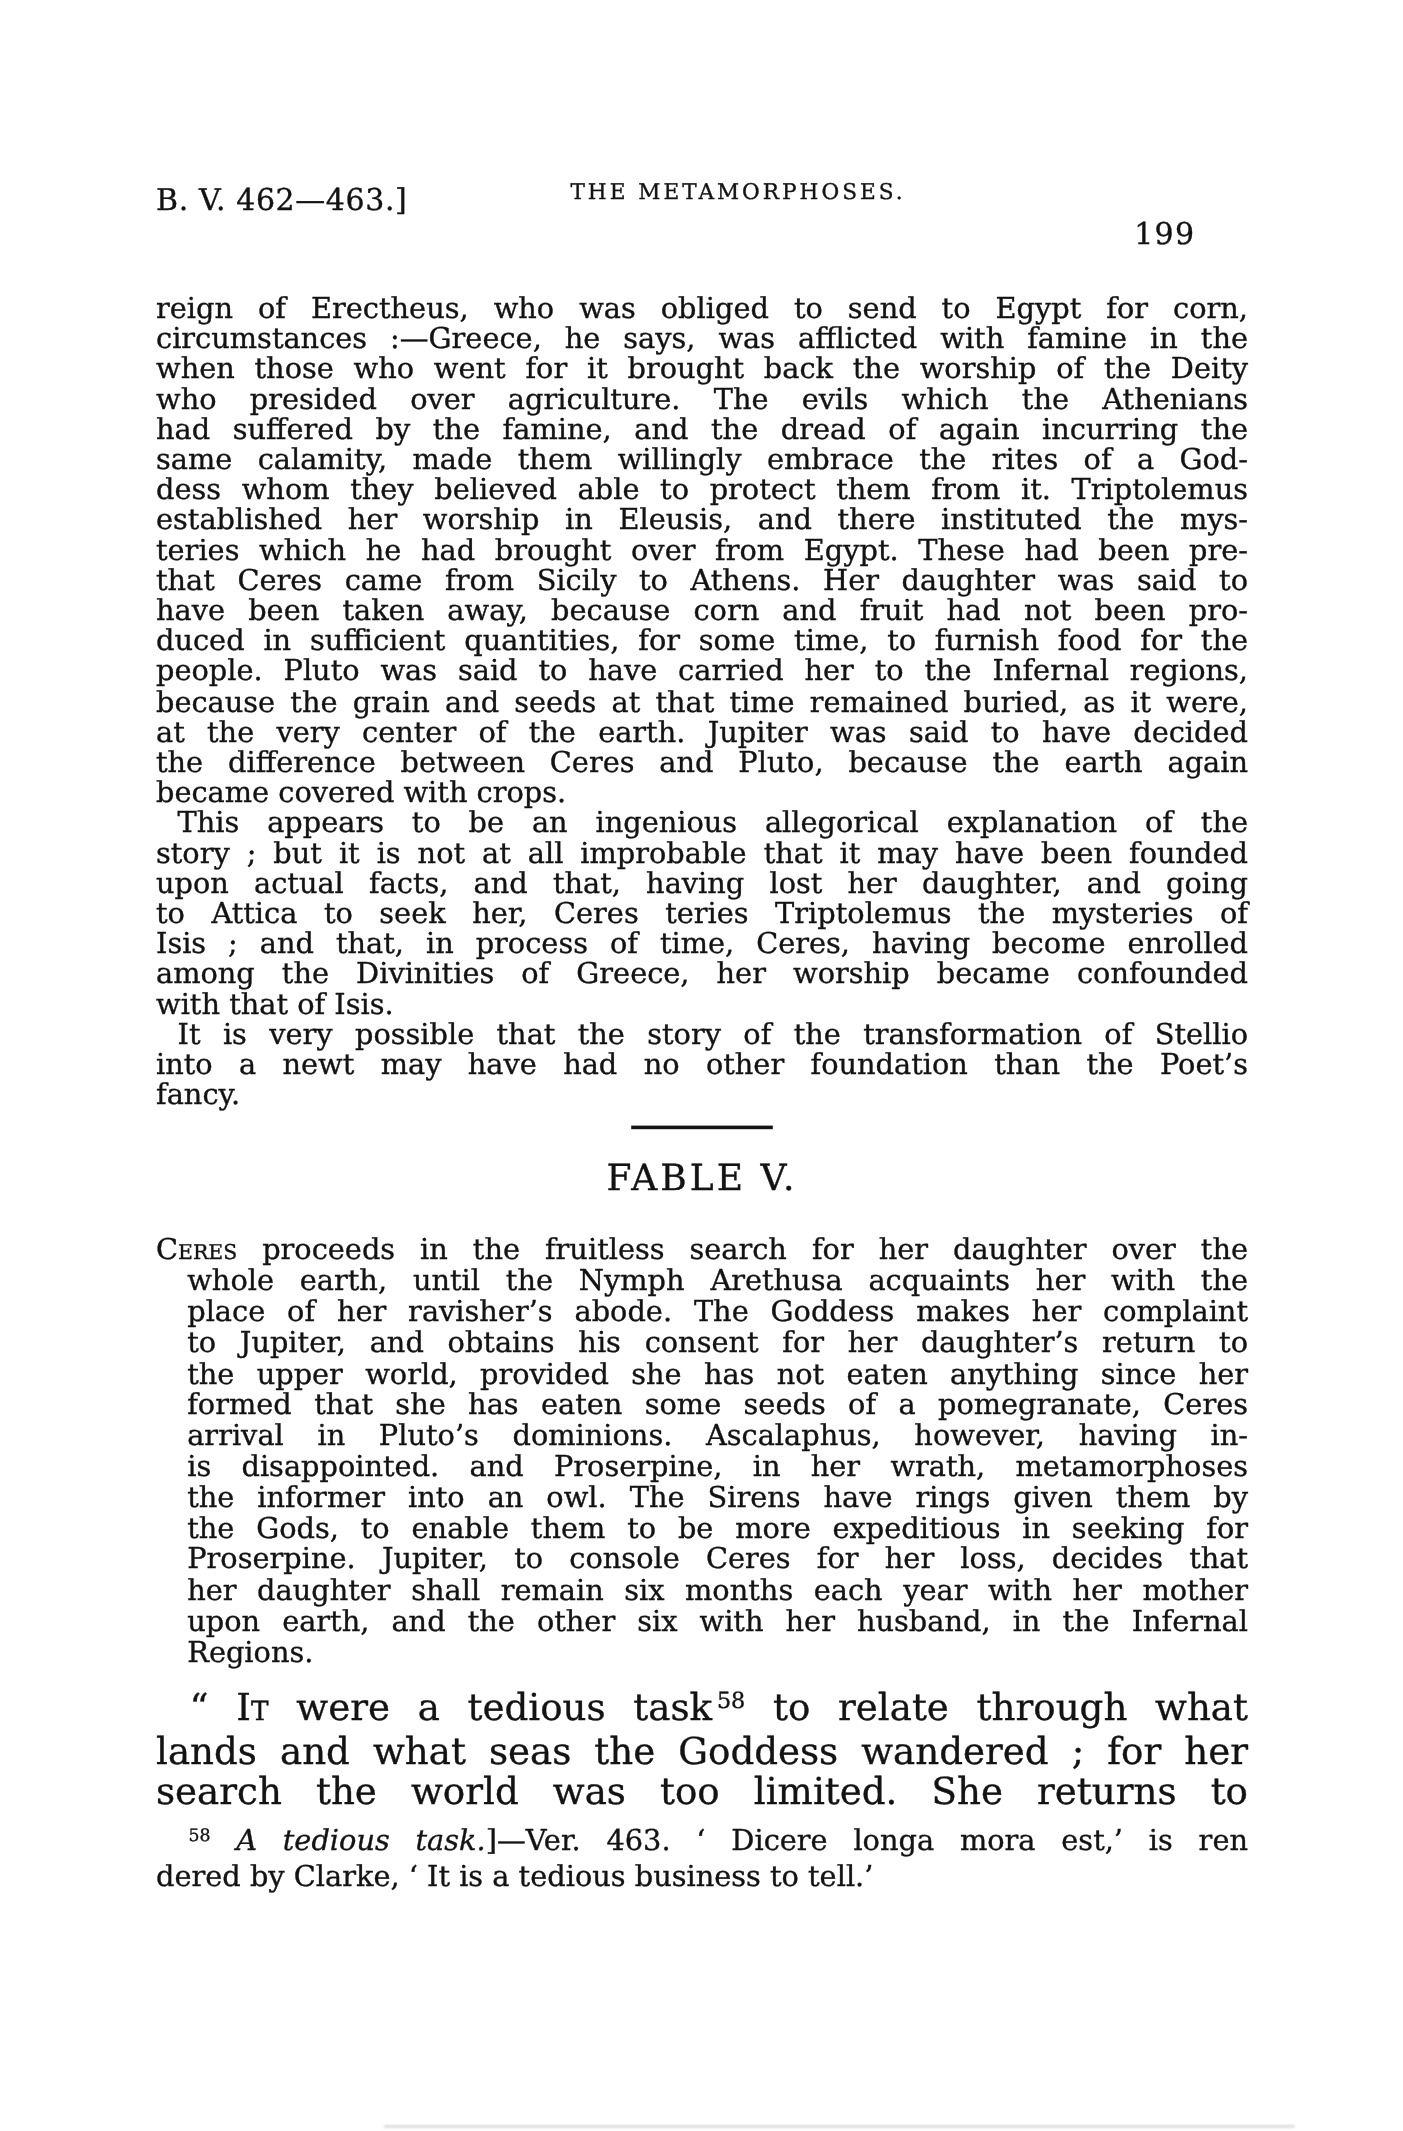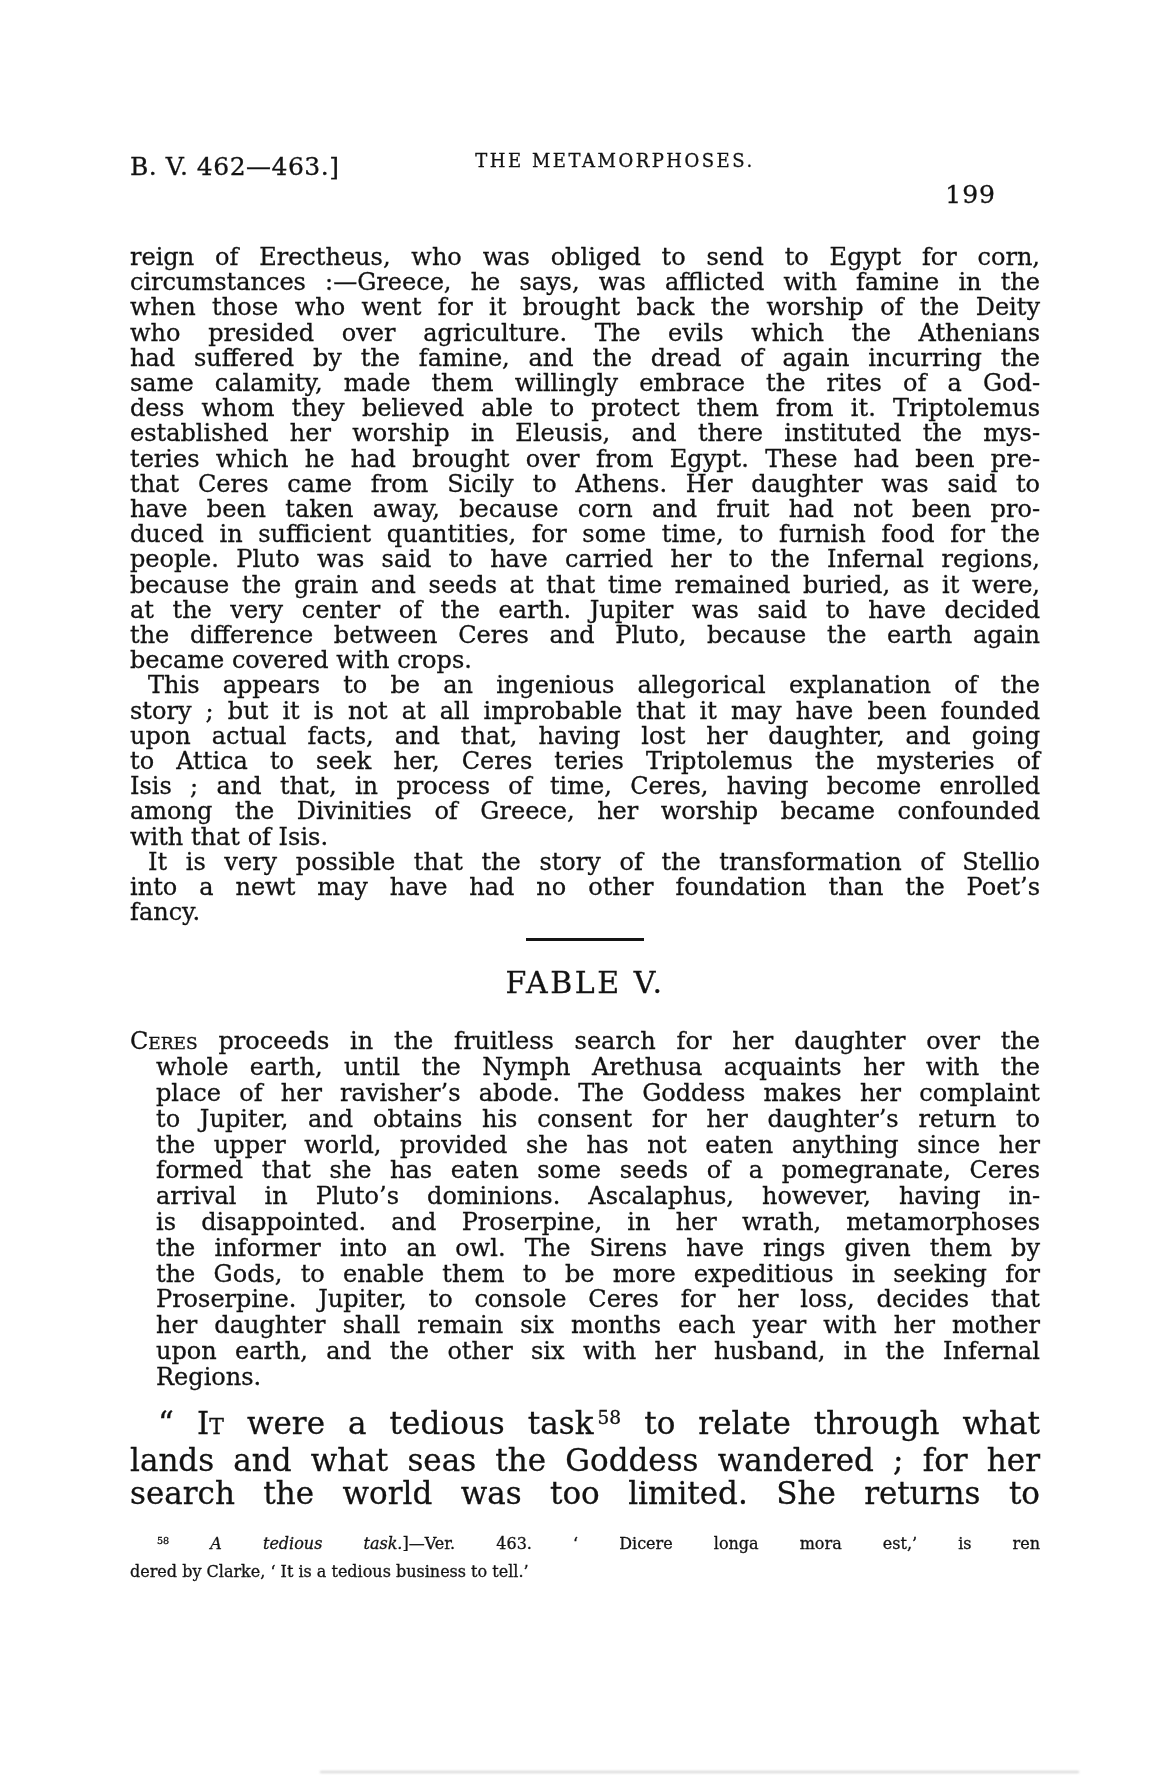--- a/index.html
+++ b/index.html
@@ -36,21 +36,21 @@
   .summary .hang .t-line { padding-left: 26px; }
   .summary .hang .t-line:last-child { text-align: left; text-align-last: left; }
   .sc { font-variant: small-caps; }
   
   .verse { margin-top: 16px; font-size: 31px; line-height: 33px; }
   .verse-line { text-align: justify; text-align-last: justify; }
   .verse-line.first { padding-left: 28px; }
   sup.ref { font-size: 0.6em; vertical-align: baseline; position: relative; top: -0.5em;
             margin-left: 4px; letter-spacing: 0; }
   
-  .footnote { margin-top: 21px; font-size: 16px; line-height: 26px; }
+  .footnote { margin-top: 11px; font-size: 24px; line-height: 26px; }
   .fn-line1 { padding-left: 23px; text-align: justify; text-align-last: justify; }
   .fn-line2 { text-align: left; }
   .it { font-style: italic; }
   
   .scan-edge { position: absolute; bottom: 3px; left: 320px; right: 90px; height: 2px;
                background: rgba(70, 70, 70, 0.22); filter: blur(1px); }
 </style>
 </head>
 <body>
 

